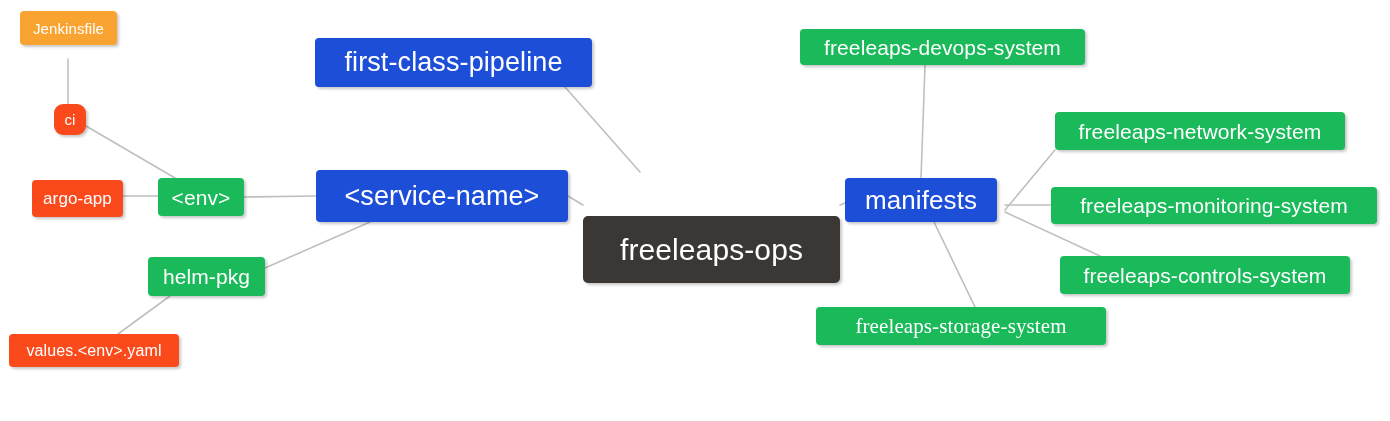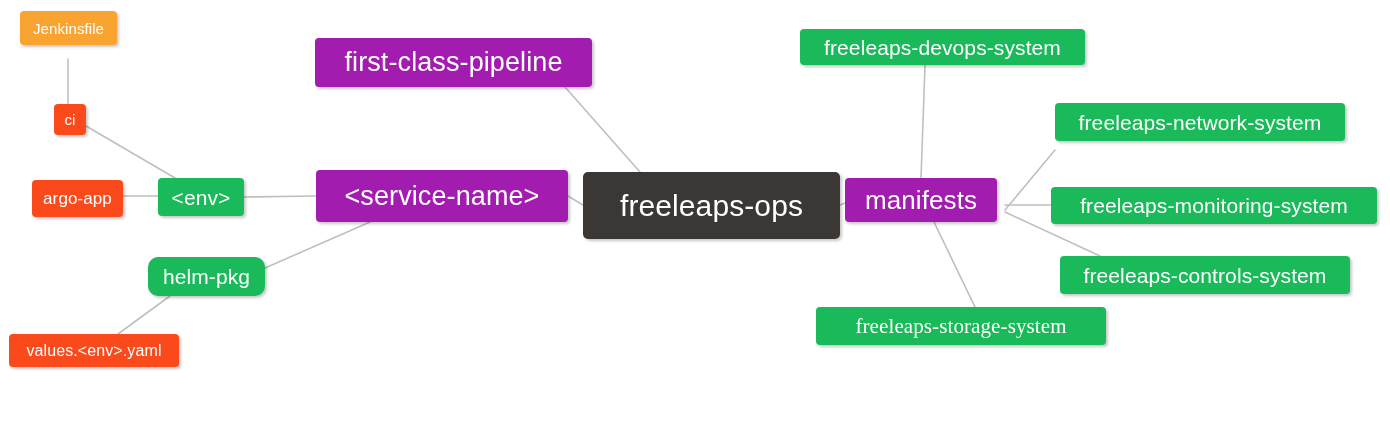--- a/index.html
+++ b/index.html
@@ -37,22 +37,23 @@
     white-space: nowrap;
     border-radius: 4px;
     box-shadow: 2px 2px 3px rgba(0, 0, 0, 0.22);
     letter-spacing: 0.1px;
     line-height: 1;
     user-select: none;
   }
   .node.root {
     background: #3b3734;
     border-radius: 5px;
+    margin-top: 44px;
   }
-  .node.blue   { background: #a21caf; }
+  .node.blue   { background: #1d4ed8; }
   .node.green  { background: #1ab95a; }
   .node.red    { background: #fa4a1c; }
   .node.orange { background: #f9a431; }
 </style>
 </head>
 <body>
 
 <div id="canvas">
   <svg id="edges" viewBox="0 0 1390 421" xmlns="http://www.w3.org/2000/svg">
       <line x1="583" y1="205" x2="568" y2="196" stroke="#bfbfbf" stroke-width="1.6" stroke-linecap="round"></line>
@@ -69,24 +70,24 @@
       <line x1="1005" y1="205" x2="1051" y2="205" stroke="#bfbfbf" stroke-width="1.6" stroke-linecap="round"></line>
       <line x1="1005" y1="212" x2="1100" y2="256" stroke="#bfbfbf" stroke-width="1.6" stroke-linecap="round"></line>
       <line x1="934" y1="222" x2="975" y2="307" stroke="#bfbfbf" stroke-width="1.6" stroke-linecap="round"></line>
     </svg>
   <div id="node-layer">
       <div class="node root" style="left: 583px; top: 172px; width: 257px; height: 67px; font-size: 30px;">freeleaps-ops</div>
       <div class="node blue" style="left: 316px; top: 170px; width: 252px; height: 52px; font-size: 27px;">&lt;service-name&gt;</div>
       <div class="node blue" style="left: 315px; top: 38px; width: 277px; height: 49px; font-size: 27px;">first-class-pipeline</div>
       <div class="node blue" style="left: 845px; top: 178px; width: 152px; height: 44px; font-size: 26px;">manifests</div>
       <div class="node green" style="left: 158px; top: 178px; width: 86px; height: 38px; font-size: 21px;">&lt;env&gt;</div>
-      <div class="node green" style="left: 148px; top: 257px; width: 117px; height: 39px; font-size: 21px; border-radius: 10px;">helm-pkg</div>
-      <div class="node red" style="left: 54px; top: 104px; width: 32px; height: 31px; font-size: 15px;">ci</div>
+      <div class="node green" style="left: 148px; top: 257px; width: 117px; height: 39px; font-size: 21px;">helm-pkg</div>
+      <div class="node red" style="left: 54px; top: 104px; width: 32px; height: 31px; font-size: 15px; border-radius: 9px;">ci</div>
       <div class="node red" style="left: 32px; top: 180px; width: 91px; height: 37px; font-size: 17px;">argo-app</div>
       <div class="node orange" style="left: 20px; top: 11px; width: 97px; height: 34px; font-size: 15px;">Jenkinsfile</div>
       <div class="node red" style="left: 9px; top: 334px; width: 170px; height: 33px; font-size: 16px;">values.&lt;env&gt;.yaml</div>
       <div class="node green" style="left: 800px; top: 29px; width: 285px; height: 36px; font-size: 21px;">freeleaps-devops-system</div>
-      <div class="node green" style="left: 1055px; top: 103px; width: 290px; height: 38px; font-size: 21px;">freeleaps-network-system</div>
+      <div class="node green" style="left: 1055px; top: 112px; width: 290px; height: 38px; font-size: 21px;">freeleaps-network-system</div>
       <div class="node green" style="left: 1051px; top: 187px; width: 326px; height: 37px; font-size: 21px;">freeleaps-monitoring-system</div>
       <div class="node green" style="left: 1060px; top: 256px; width: 290px; height: 38px; font-size: 21px;">freeleaps-controls-system</div>
       <div class="node green" style="left: 816px; top: 307px; width: 290px; height: 38px; font-size: 21px; font-family: Liberation Serif, serif;">freeleaps-storage-system</div>
     </div>
 </div>
 
 </body></html>

